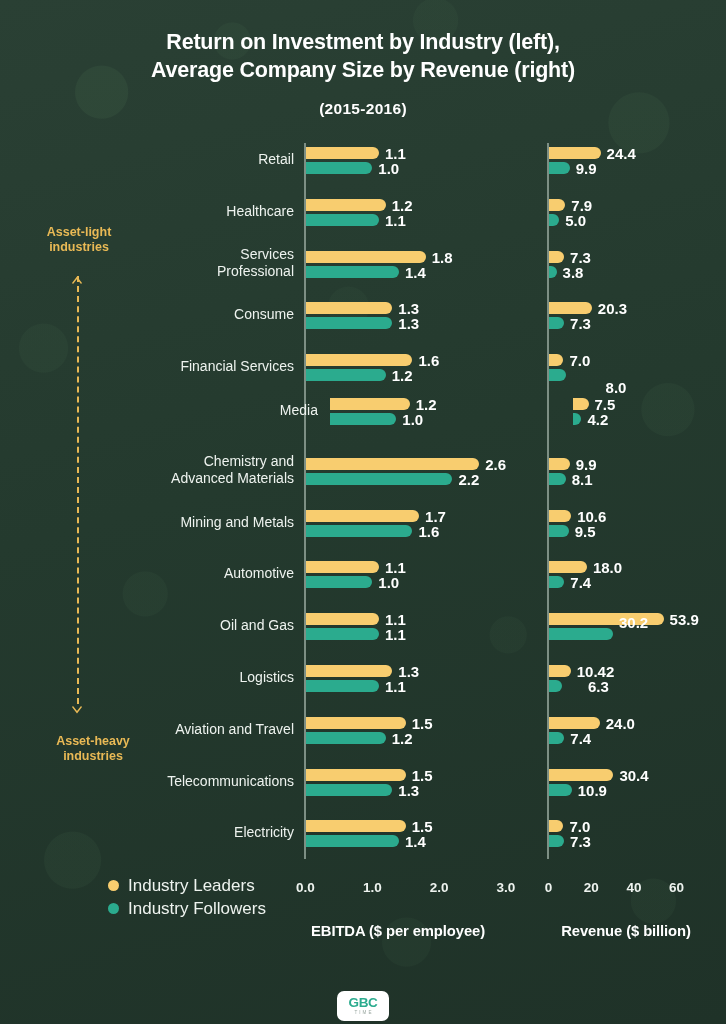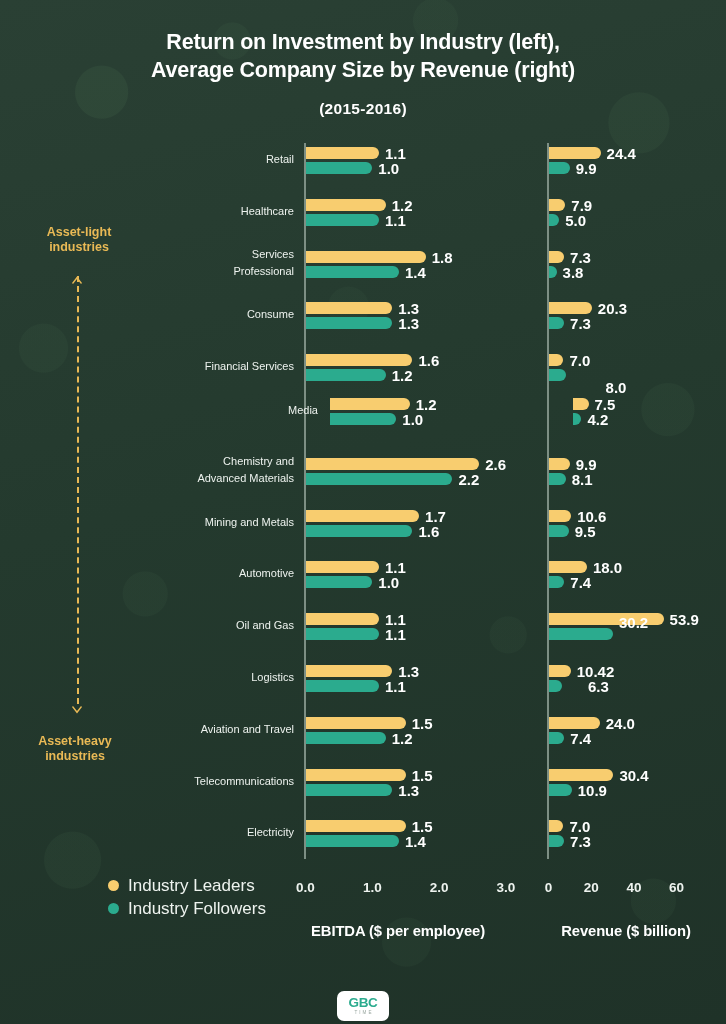--- a/index.html
+++ b/index.html
@@ -59,21 +59,21 @@
   .anno {
     position: absolute;
     width: 130px;
     text-align: center;
     color: #e9b955;
     font-size: 12.5px;
     font-weight: bold;
     line-height: 15px;
   }
   #anno-light { left: 14px; top: 225px; }
-  #anno-heavy { left: 10px; top: 734px; }
+  #anno-heavy { left: 28px; top: 734px; }
 
   .axis-arrow {
     position: absolute;
     left: 77px;
     top: 276px;
     width: 2px;
     height: 428px;
     border-left: 2px dashed #e9b955;
   }
   .arrowhead {
@@ -93,21 +93,21 @@
     left: 0;
     width: 726px;
     height: 44px;
   }
   .cat-label {
     position: absolute;
     right: 432px;     
     width: 260px;
     text-align: right;
     color: #eef3ef;
-    font-size: 11px;
+    font-size: 14px;
     line-height: 17px;
   }
   .cat-label.two-line { line-height: 17px; }
 
   
   .axis-line {
     position: absolute;
     width: 1.5px;
     background: #7d8f84;
   }

